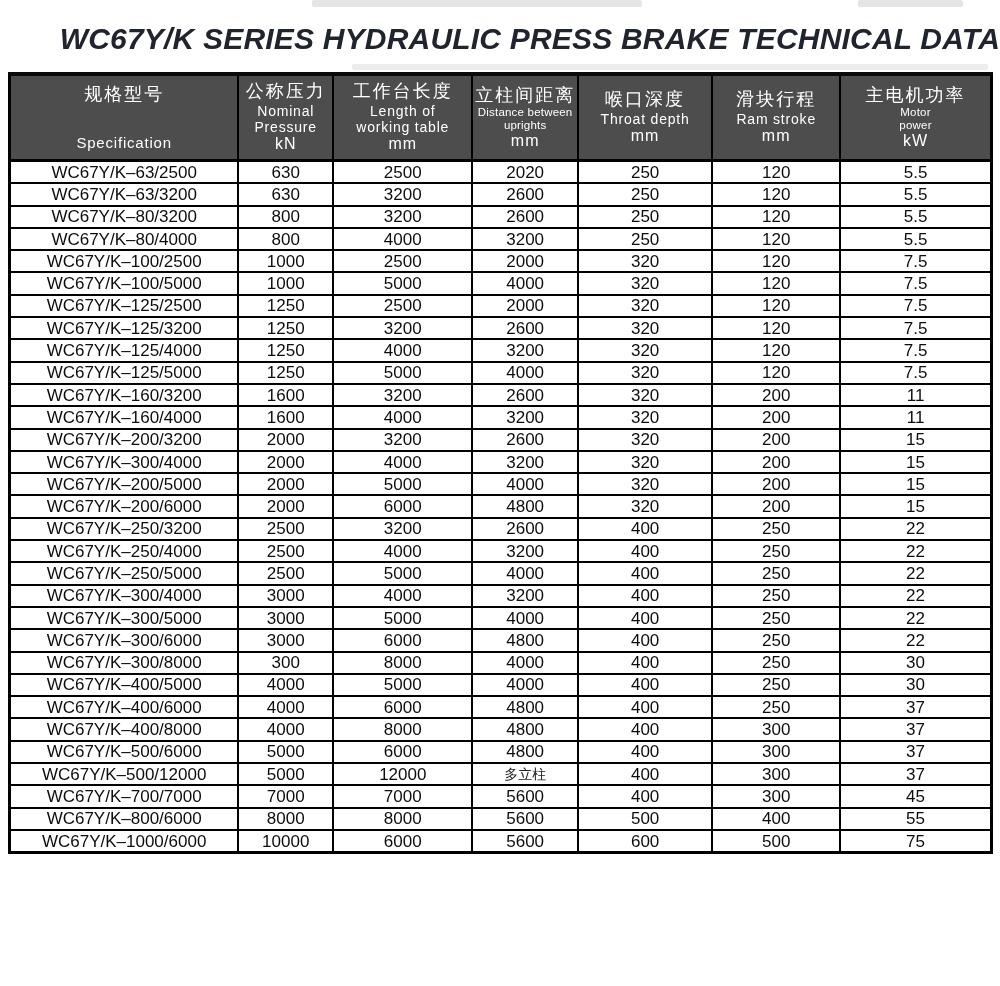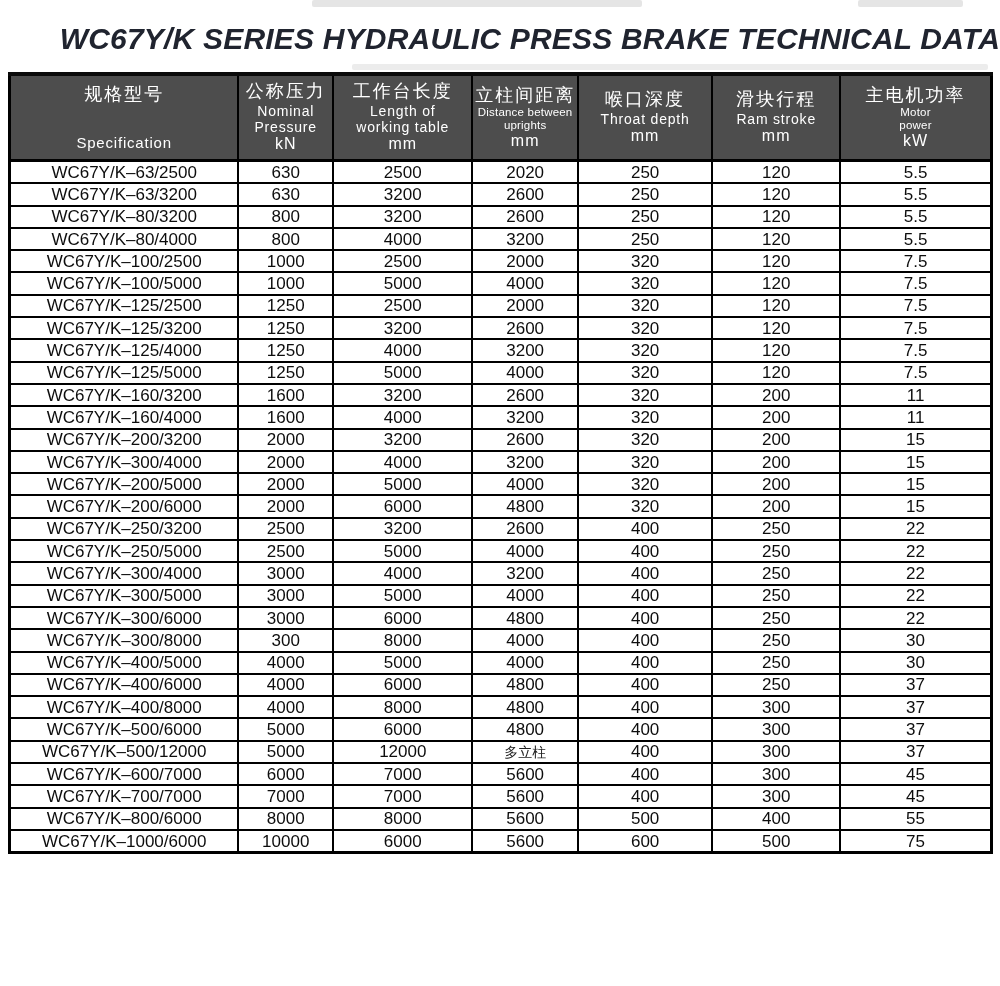--- a/index.html
+++ b/index.html
@@ -293,20 +293,29 @@
         <tr>
           <td>WC67Y/K–250/3200</td>
           <td>2500</td>
           <td>3200</td>
           <td>2600</td>
           <td>400</td>
           <td>250</td>
           <td>22</td>
         </tr>
         <tr>
+          <td>WC67Y/K–250/4000</td>
+          <td>2500</td>
+          <td>4000</td>
+          <td>3200</td>
+          <td>400</td>
+          <td>250</td>
+          <td>22</td>
+        </tr>
+        <tr>
           <td>WC67Y/K–250/5000</td>
           <td>2500</td>
           <td>5000</td>
           <td>4000</td>
           <td>400</td>
           <td>250</td>
           <td>22</td>
         </tr>
         <tr>
           <td>WC67Y/K–300/4000</td>
@@ -381,29 +390,20 @@
           <td>37</td>
         </tr>
         <tr>
           <td>WC67Y/K–500/12000</td>
           <td>5000</td>
           <td>12000</td>
           <td class="cjk-small">多立柱</td>
           <td>400</td>
           <td>300</td>
           <td>37</td>
-        </tr>
-        <tr>
-          <td>WC67Y/K–600/7000</td>
-          <td>6000</td>
-          <td>7000</td>
-          <td>5600</td>
-          <td>400</td>
-          <td>300</td>
-          <td>45</td>
         </tr>
         <tr>
           <td>WC67Y/K–700/7000</td>
           <td>7000</td>
           <td>7000</td>
           <td>5600</td>
           <td>400</td>
           <td>300</td>
           <td>45</td>
         </tr>

